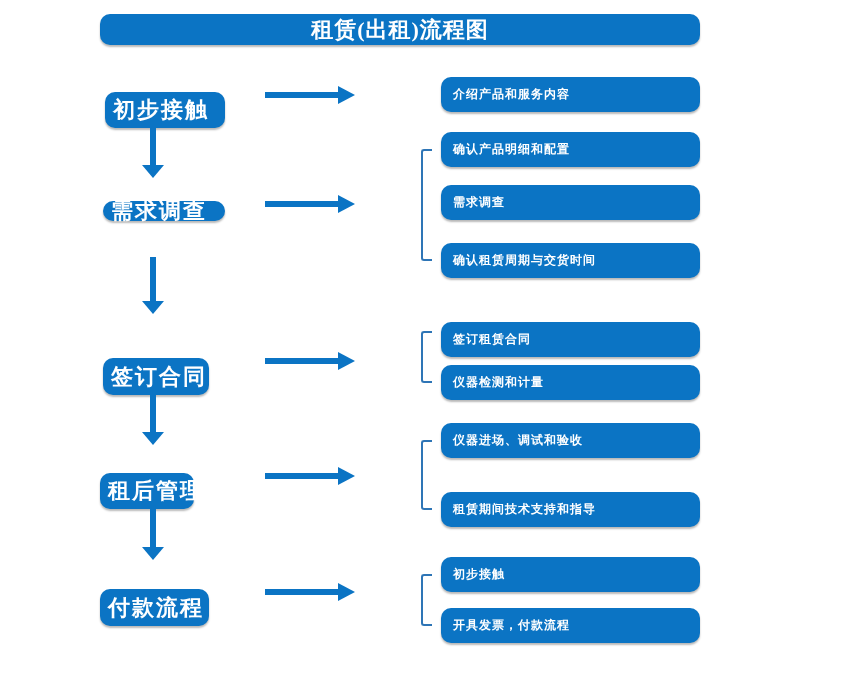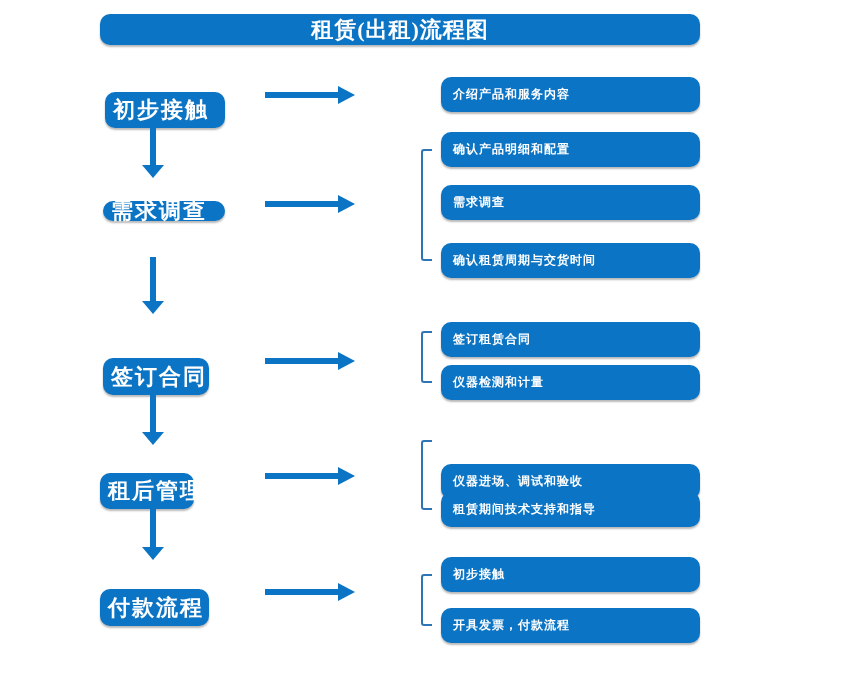--- a/index.html
+++ b/index.html
@@ -113,18 +113,18 @@
   <div class="bracket" style="top:331px; height:52px;"></div>
   <div class="bracket" style="top:440px; height:70px;"></div>
   <div class="bracket" style="top:574px; height:52px;"></div>
 
   <div class="bluebox detail" style="top:77px;">介绍产品和服务内容</div>
   <div class="bluebox detail" style="top:132px;">确认产品明细和配置</div>
   <div class="bluebox detail" style="top:185px;">需求调查</div>
   <div class="bluebox detail" style="top:243px;">确认租赁周期与交货时间</div>
   <div class="bluebox detail" style="top:322px;text-align:center;">签订租赁合同</div>
   <div class="bluebox detail" style="top:365px;">仪器检测和计量</div>
-  <div class="bluebox detail" style="top:423px;margin-top:41px;">仪器进场、调试和验收</div>
+  <div class="bluebox detail" style="top:423px;">仪器进场、调试和验收</div>
   <div class="bluebox detail" style="top:492px;">租赁期间技术支持和指导</div>
   <div class="bluebox detail" style="top:557px;">初步接触</div>
   <div class="bluebox detail" style="top:608px;">开具发票，付款流程</div>
 
 </div>
 
 </body></html>

